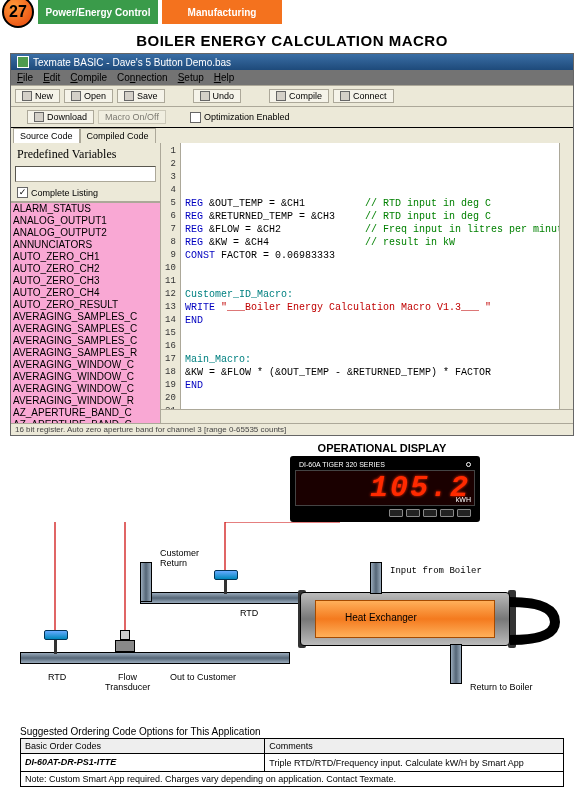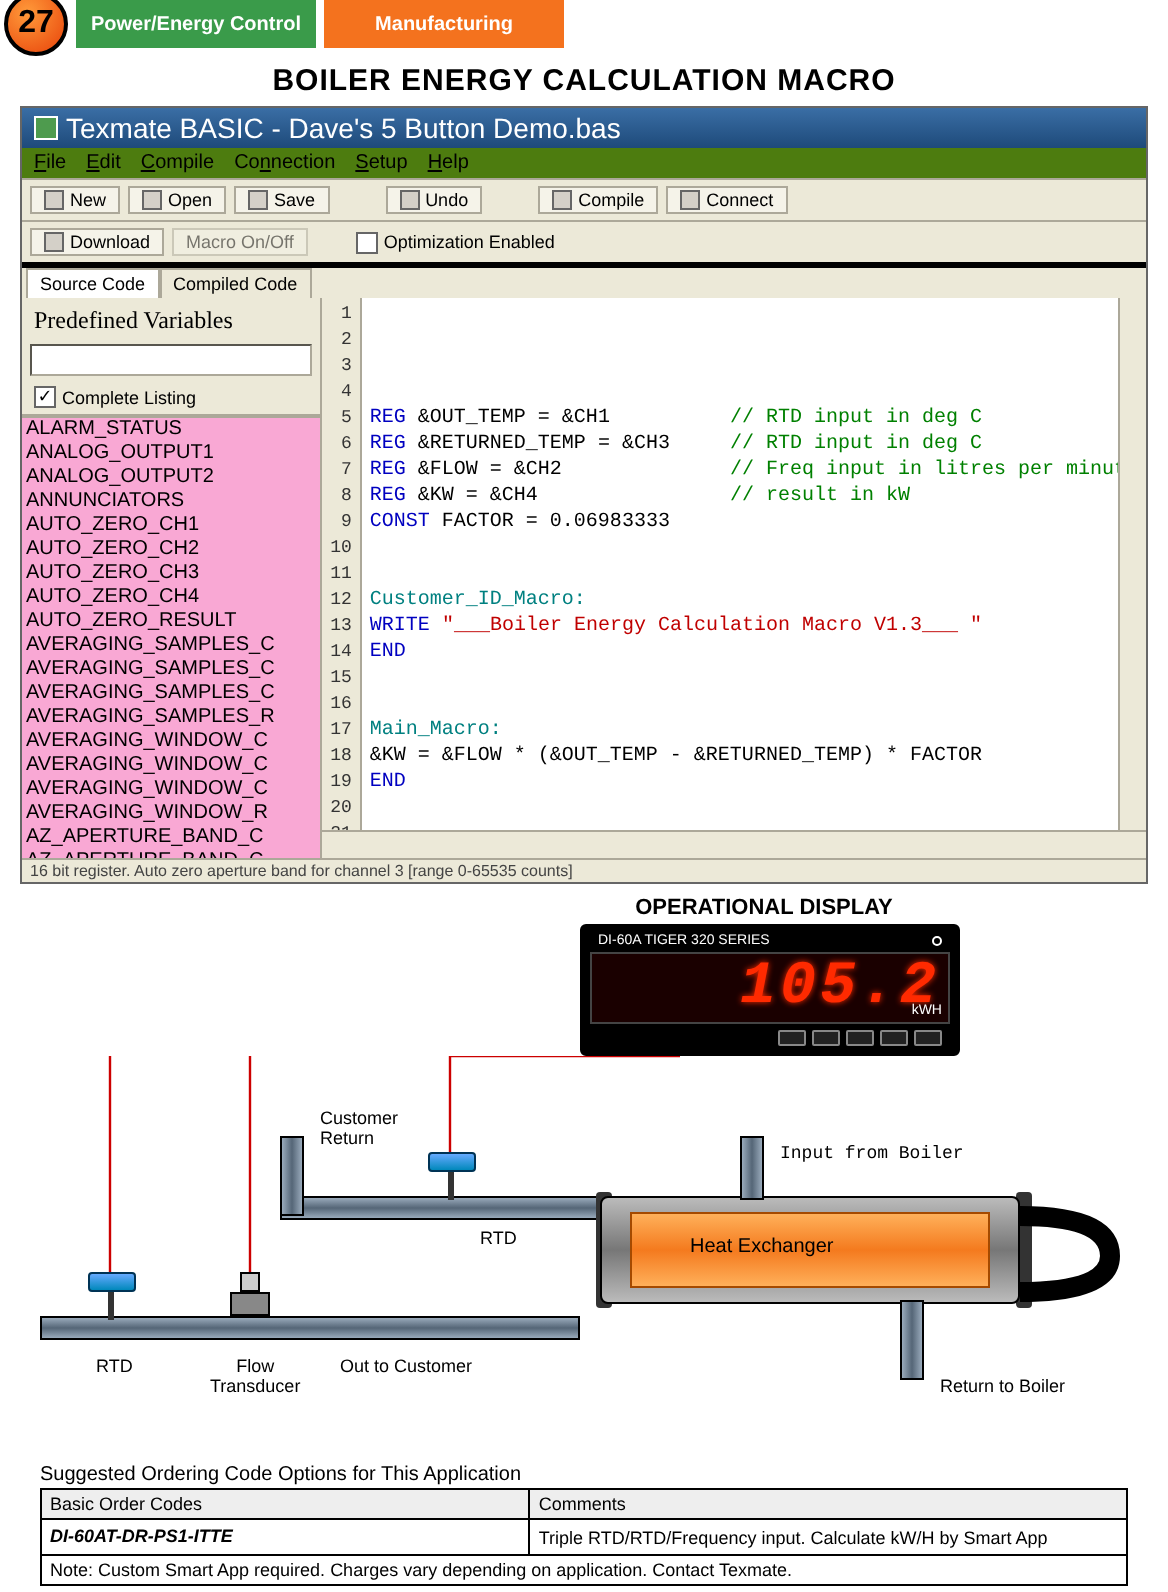--- a/index.html
+++ b/index.html
@@ -10,28 +10,28 @@
   .badge { width: 32px; height: 32px; border-radius: 50%; background: radial-gradient(circle at 35% 30%, #ff9a3a, #e8430a); color: #000; font-weight: bold; font-size: 16px; display: flex; align-items: center; justify-content: center; border: 2px solid #000; margin: -4px 0 0 2px; position: relative; z-index: 2; }
   .title-black { background: #000; color: #fff; font-weight: bold; font-size: 10px; display: flex; align-items: center; padding: 0 8px 0 12px; flex: 1; margin-left: -10px; }
   .tag { font-size: 10px; color: #fff; display: flex; align-items: center; justify-content: center; padding: 0 4px; margin-left: 4px; font-weight: bold; }
   .tag.green { background: #3a9b4a; width: 120px; }
   .tag.orange { background: #f4721e; width: 120px; }
   
   .page-heading { text-align: center; font-weight: bold; font-size: 15px; letter-spacing: 0.5px; margin: 8px 0 4px; }
   
   
   .ide { margin: 0 10px; border: 1px solid #666; background: #ece9d8; font-family: Tahoma, sans-serif; font-size: 10px; }
-  .ide-titlebar { background: linear-gradient(#3a6ea5, #1e4a7a); color: #fff; padding: 2px 6px; font-size: 14px; display: flex; align-items: center; }
+  .ide-titlebar { background: linear-gradient(#3a6ea5, #1e4a7a); color: #fff; padding: 2px 6px; font-size: 10px; display: flex; align-items: center; }
   .ide-titlebar .t-icon { width: 12px; height: 12px; background: #4e9b4e; margin-right: 4px; border: 1px solid #fff; }
-  .ide-menubar { display: flex; gap: 10px; padding: 2px 6px; font-size: 10px; background: #4d7c0f; border-bottom: 1px solid #aca899; }
+  .ide-menubar { display: flex; gap: 10px; padding: 2px 6px; font-size: 10px; background: #737373; border-bottom: 1px solid #aca899; }
   .ide-menubar span u { text-decoration: underline; }
   .ide-toolbar { display: flex; gap: 4px; padding: 3px 4px; border-bottom: 1px solid #aca899; align-items: center; flex-wrap: wrap; }
   .tbtn { background: #f5f3e9; border: 1px solid #aca899; padding: 1px 6px; font-size: 9px; display: flex; align-items: center; gap: 3px; }
   .tbtn .ic { width: 10px; height: 10px; border: 1px solid #666; background: #d4d0c8; }
-  .ide-toolbar2 { display: flex; gap: 4px; padding: 3px 4px; border-bottom: 3px solid #000000; align-items: center; }
+  .ide-toolbar2 { display: flex; gap: 4px; padding: 3px 16px; border-bottom: 1px solid #000000; align-items: center; }
   .chk { display: flex; align-items: center; gap: 3px; font-size: 9px; margin-left: 20px; }
   .chkbox { width: 11px; height: 11px; border: 1px solid #666; background: #fff; }
   
   .ide-body { display: flex; height: 280px; }
   .ide-left { width: 150px; border-right: 1px solid #aca899; display: flex; flex-direction: column; }
   .tabs { display: flex; font-size: 9px; }
   .tab { border: 1px solid #aca899; border-bottom: none; padding: 2px 6px; background: #ece9d8; }
   .tab.active { background: #fff; }
   .pv-header { font-size: 12px; padding: 4px 6px 2px; font-family: "Times New Roman", serif; }
   .pv-filter { margin: 2px 4px; height: 16px; border: 1px inset #aca899; background: #fff; }

